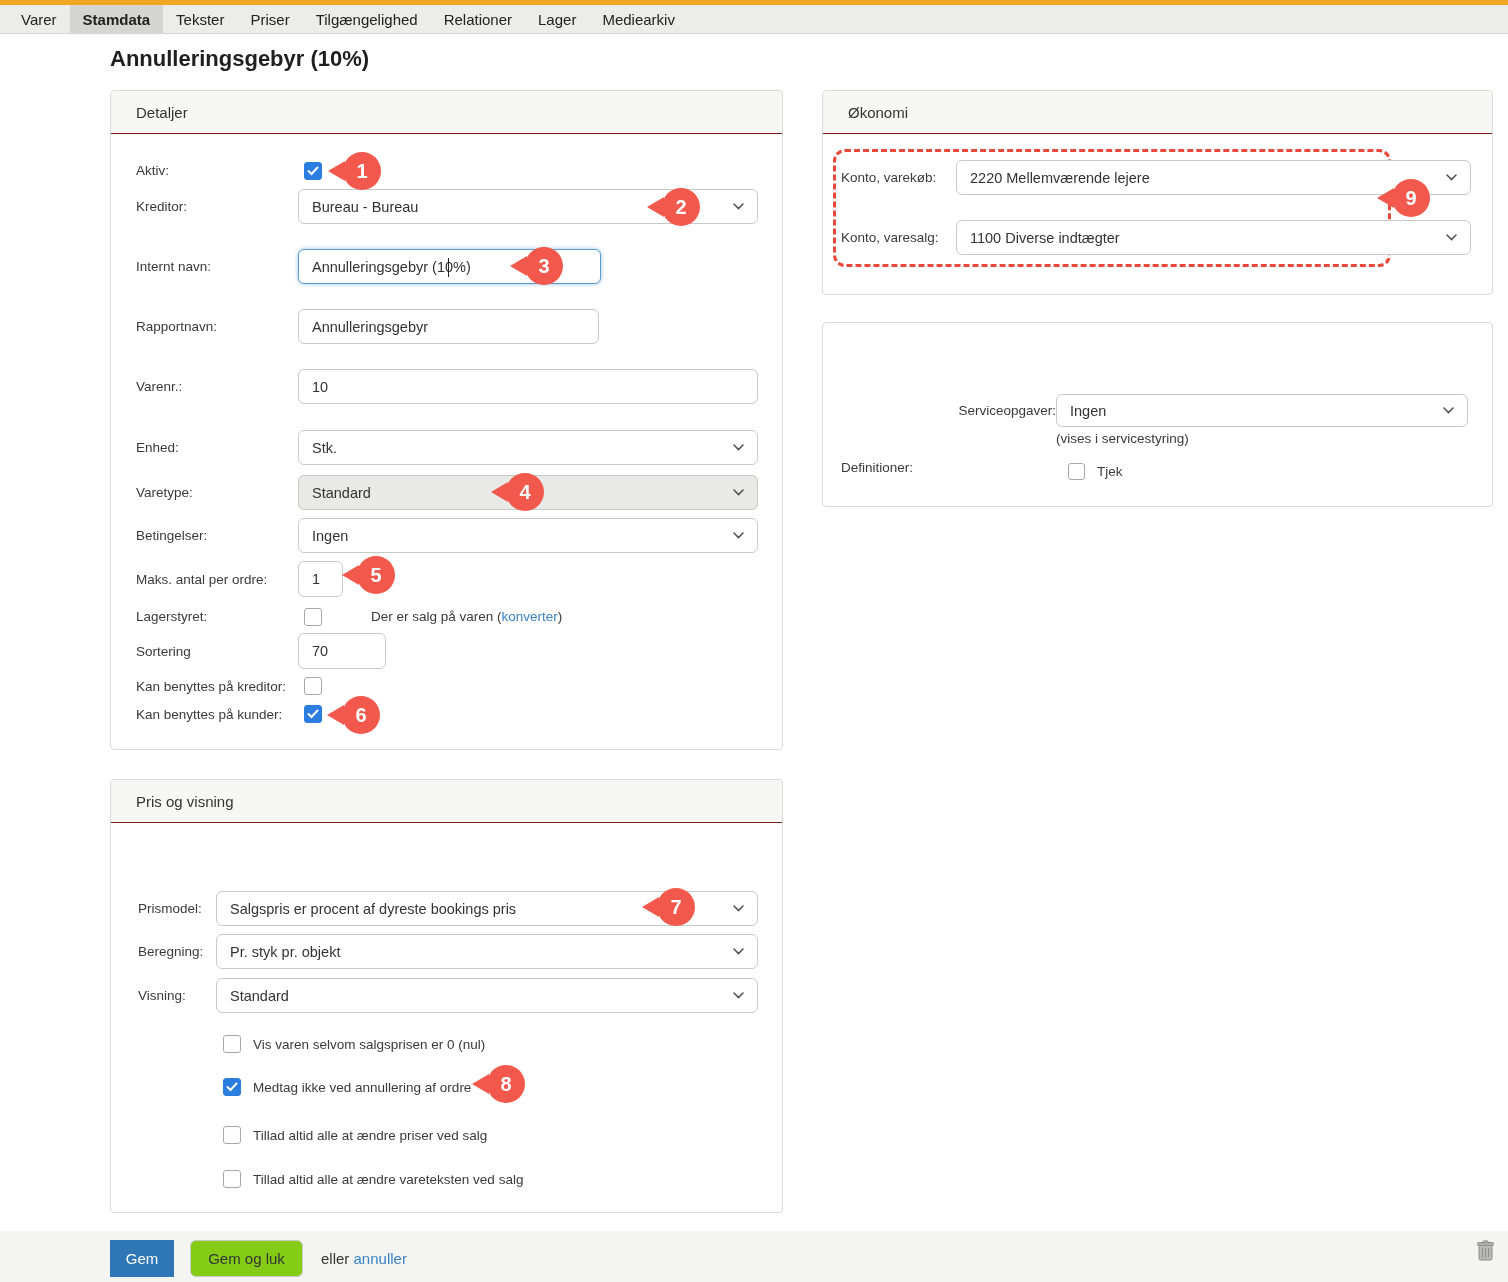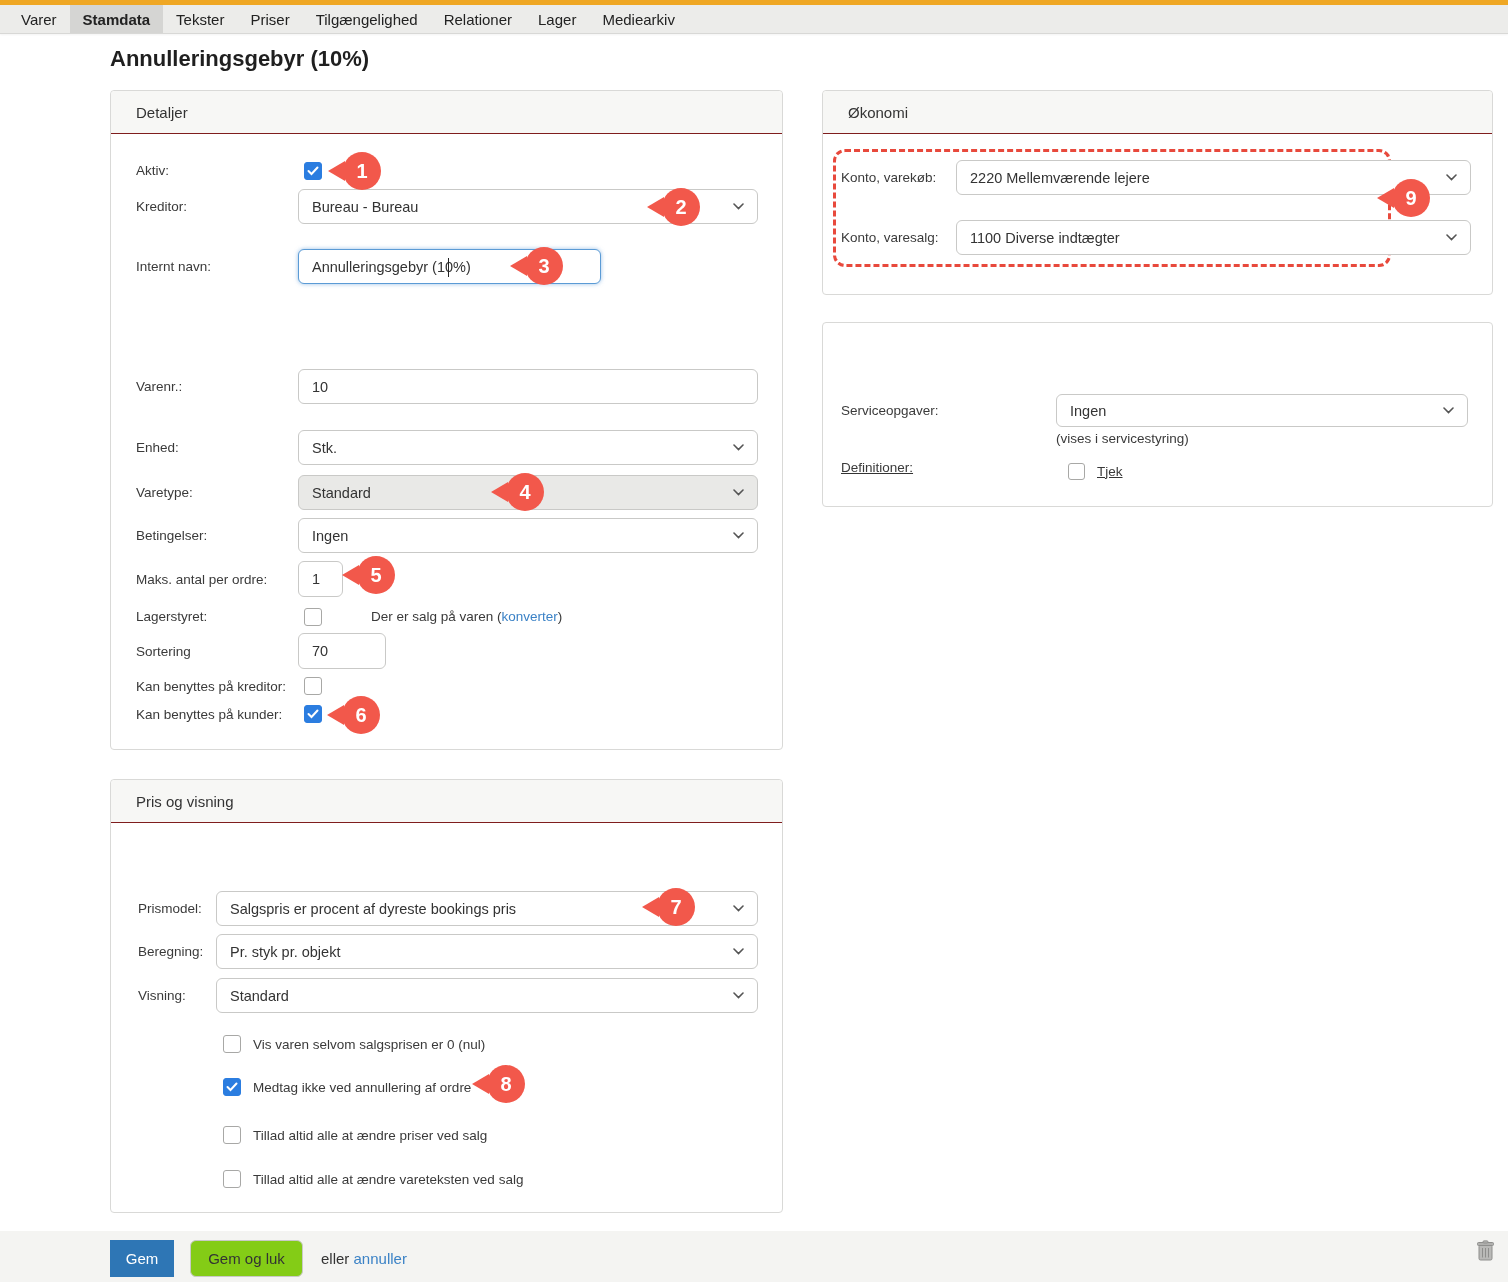--- a/index.html
+++ b/index.html
@@ -119,20 +119,28 @@
     <div class="row" style="left:25px; top:158px; width:622px; height:35px;">
       <span class="lbl" style="width:162px;">Internt navn:</span>
       <div class="ctrl">
           <div class="input focused" style="width:303px;">
         <span>Annulleringsgebyr (10%)</span>
         <span class="text-cursor"></span>
       </div>
         </div>
     </div>
 
+    <div class="row" style="left:25px; top:218px; width:622px; height:35px;">
+      <span class="lbl" style="width:162px;">Rapportnavn:</span>
+      <div class="ctrl">
+          <div class="input" style="width:301px;">
+        <span>Annulleringsgebyr</span>
+      </div>
+        </div>
+    </div>
 
     <div class="row" style="left:25px; top:278px; width:622px; height:35px;">
       <span class="lbl" style="width:162px;">Varenr.:</span>
       <div class="ctrl">
           <div class="input" style="width:460px;">
         <span>10</span>
       </div>
         </div>
     </div>
 
@@ -245,35 +253,35 @@
         <svg class="chev" viewBox="0 0 11 7">
               <path d="M1 1 L5.5 5.5 L10 1" stroke="#555" stroke-width="1.6" fill="none" stroke-linecap="round"></path>
             </svg>
       </div>
         </div>
     </div>
   </div>
 
   <div class="panel" style="left:822px; top:322px; width:671px; height:185px;">
 
-    <div class="row" style="left:18px; top:71px; width:630px; height:33px;">
+    <div class="row" style="left:18px; top:71px; width:630px; height:33px;text-align:right;">
       <span class="lbl" style="width:215px;">Serviceopgaver:</span>
       <div class="ctrl">
           <div class="select" style="width:412px; height:33px;">
         <span>Ingen</span>
         <svg class="chev" viewBox="0 0 11 7">
               <path d="M1 1 L5.5 5.5 L10 1" stroke="#555" stroke-width="1.6" fill="none" stroke-linecap="round"></path>
             </svg>
       </div>
         </div>
     </div>
 
     <div class="note" style="position:absolute; left:233px; top:108px;">(vises i servicestyring)</div>
 
-    <div class="row" style="left:18px; top:130px; width:630px; height:28px;text-decoration:underline;">
+    <div class="row" style="left:18px; top:130px; width:630px; height:28px;">
       <span class="lbl" style="width:215px;">Definitioner:</span>
       <span class="ctrl" style="margin-top:8px;">
         <span class="cb" style="width:17px;height:17px;margin-left:12px;">
           
         </span>
         <span class="cb-label">Tjek</span>
       </span>
     </div>
   </div>
 

